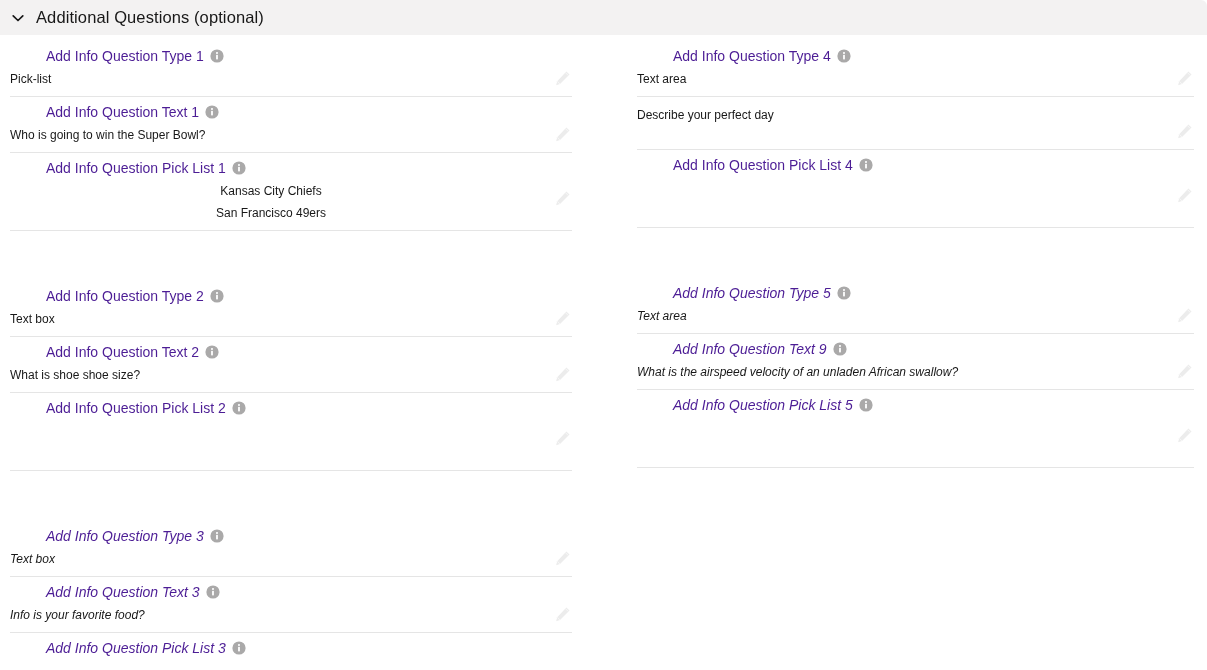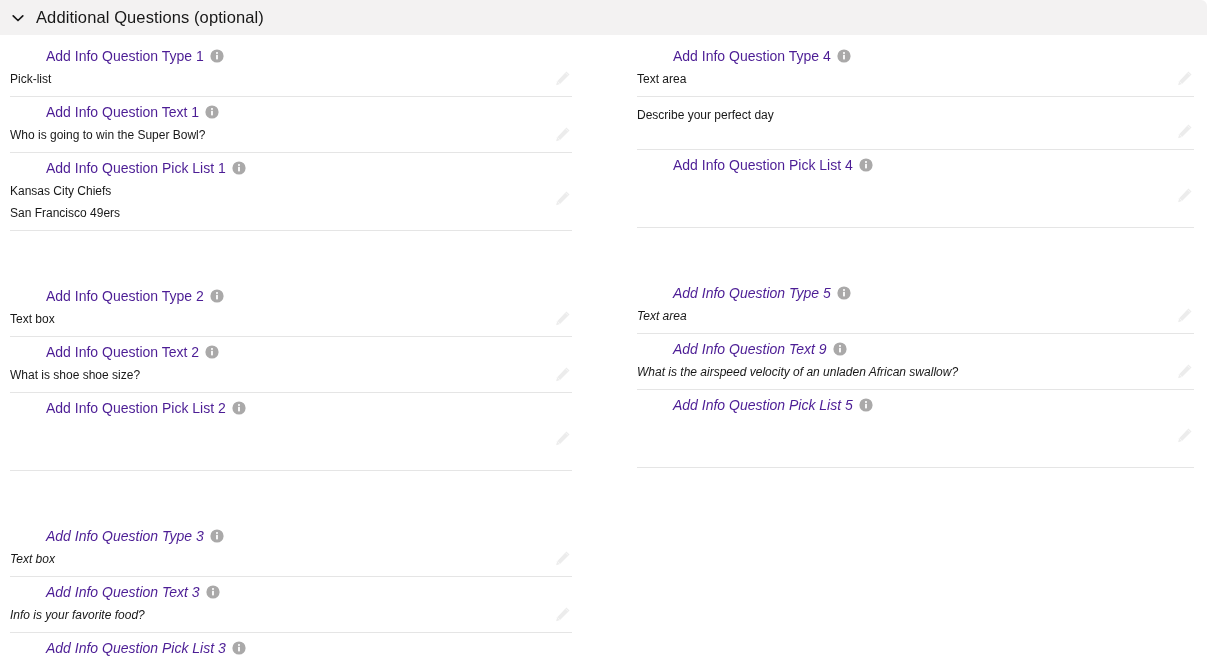--- a/index.html
+++ b/index.html
@@ -62,21 +62,21 @@
   .group { margin-bottom: 50px; }
   .group:last-child { margin-bottom: 0; font-style: italic; }
 
   
   .field {
     position: relative;
     border-bottom: 1px solid #e5e5e5;
     padding: 7px 0 6px 0;
     min-height: 53px;
   }
-  .field.picklist { min-height: 78px; }
+  .field.picklist { min-height: 78px; text-align: center; }
 
   .field-label {
     display: flex;
     align-items: center;
     font-size: 14px;
     color: #4c1d95;
     line-height: 16px;
     margin-bottom: 4px;
     white-space: nowrap;
     margin-left: 36px;

